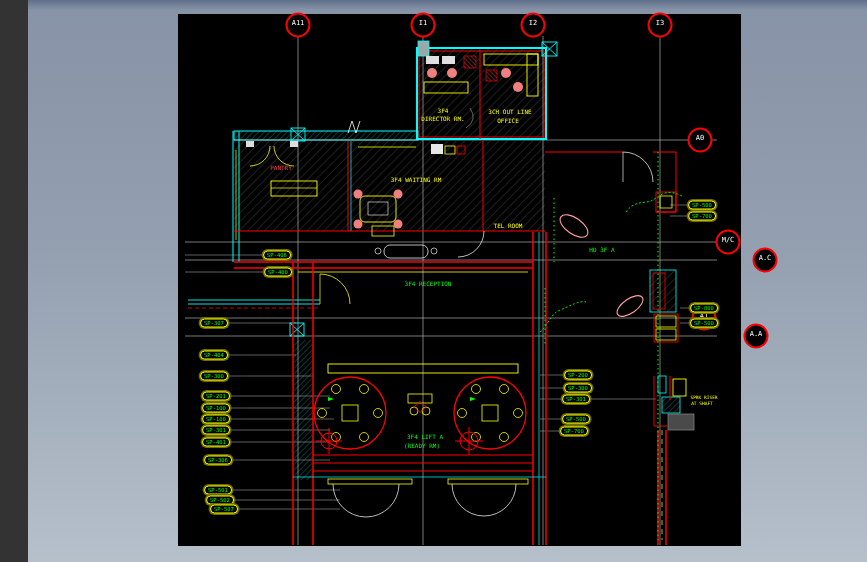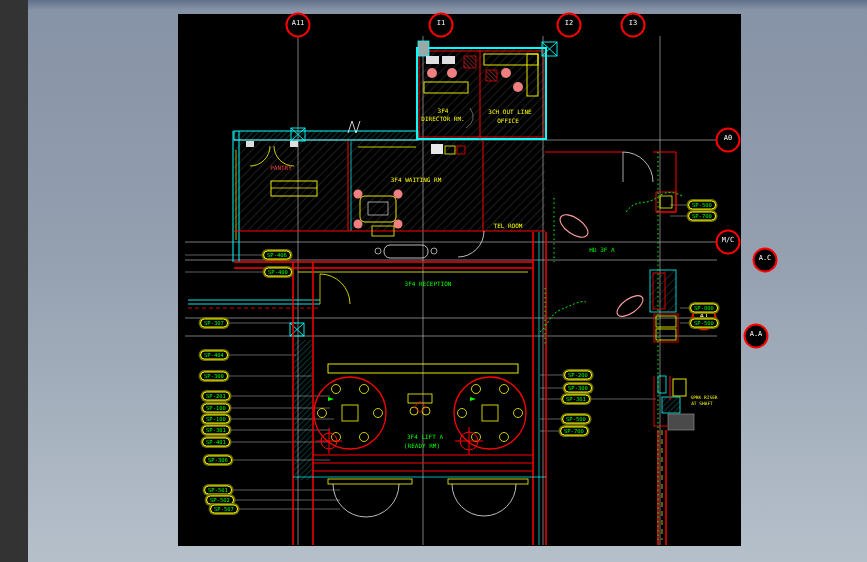--- a/index.html
+++ b/index.html
@@ -240,24 +240,24 @@
       <path d="M442,397 l6,2 l-6,2 z" fill="#00ff00" stroke="none"></path>
     </g>
 
     <g fill="none" stroke="#ffa0a0" stroke-width="1.1">
       <ellipse cx="546" cy="226" rx="16" ry="8" transform="rotate(35 546 226)"></ellipse>
       <ellipse cx="602" cy="306" rx="15" ry="7" transform="rotate(-35 602 306)"></ellipse>
     </g>
   </svg>
 
   <div class="marker" style="left:270px;top:25px"><span>A11</span></div>
-  <div class="marker" style="left:413px;top:25px"><span>I1</span></div>
-  <div class="marker" style="left:541px;top:25px"><span>I2</span></div>
-  <div class="marker" style="left:605px;top:25px"><span>I3</span></div>
-  <div class="marker" style="left:700px;top:140px"><span>A0</span></div>
+  <div class="marker" style="left:395px;top:25px"><span>I1</span></div>
+  <div class="marker" style="left:505px;top:25px"><span>I2</span></div>
+  <div class="marker" style="left:632px;top:25px"><span>I3</span></div>
+  <div class="marker" style="left:672px;top:140px"><span>A0</span></div>
   <div class="marker" style="left:700px;top:242px"><span>M/C</span></div>
   <div class="marker" style="left:737px;top:260px"><span>A.C</span></div>
   <div class="marker" style="left:676px;top:318px"><span>A1</span></div>
   <div class="marker" style="left:728px;top:336px"><span>A.A</span></div>
 
   <div class="tag" style="left:249px;top:255px"><span>SP-406</span></div>
   <div class="tag" style="left:250px;top:272px"><span>SP-400</span></div>
   <div class="tag" style="left:186px;top:323px"><span>SP-307</span></div>
   <div class="tag" style="left:186px;top:355px"><span>SP-404</span></div>
   <div class="tag" style="left:186px;top:376px"><span>SP-300</span></div>

